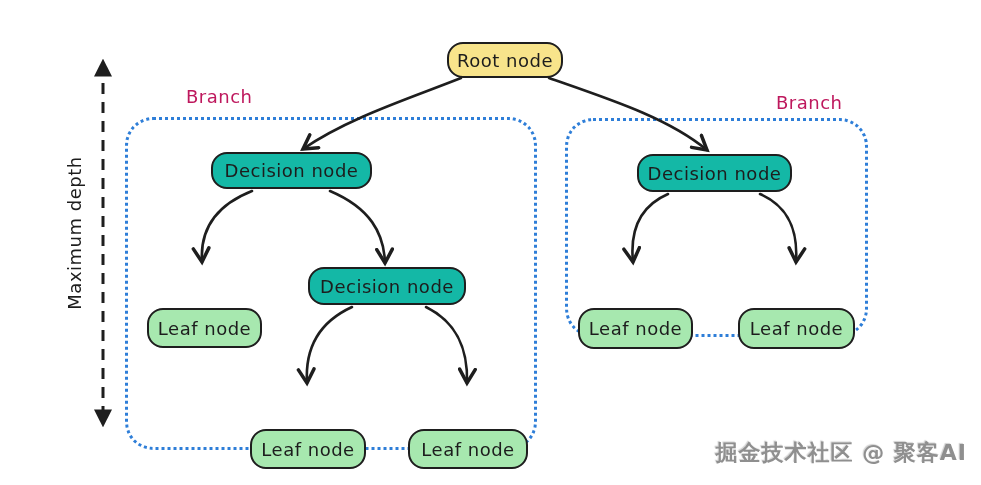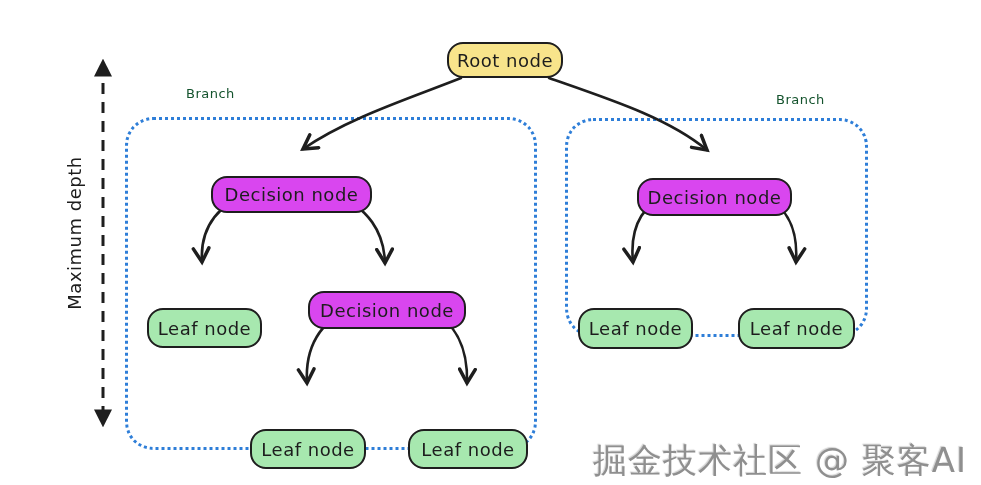--- a/index.html
+++ b/index.html
@@ -15,47 +15,47 @@
     position:absolute;
     display:flex;align-items:center;justify-content:center;
     border:2.5px solid #1e1e1e;
     border-radius:16px;
     font-size:18px;color:#1d1d1d;
     letter-spacing:0.5px;
     box-sizing:border-box;
     white-space:nowrap;
   }
   .node.root{background:#f8e48b;}
-  .node.decision{background:#d946ef;margin-top:24px;}
+  .node.decision{background:#14b8a6;}
   .node.leaf{background:#a7e8af;margin-top:42px;}
   .branch-box{
     position:absolute;
     border:3px dotted #2e7ed8;
     border-radius:28px;
     box-sizing:border-box;
     background:transparent;
   }
   .branch-label{
     position:absolute;
-    font-size:13px;color:#14532d;
+    font-size:18px;color:#be185d;
     letter-spacing:0.5px;
   }
   .depth-label{
     position:absolute;
     left:-34px;top:221px;
     width:220px;height:24px;
     text-align:center;
     transform:rotate(-90deg);
     font-size:18px;color:#1d1d1d;
     letter-spacing:0.5px;
   }
   .watermark{
     position:absolute;
     right:14px;top:438px;
-    font-size:34px;font-weight:normal;
+    font-size:22px;font-weight:bold;
     color:#8f8f8f;
     text-shadow:2px 2px 2px #ffffff,-1px -1px 1px rgba(0,0,0,0.18);
     letter-spacing:1px;
   }
 </style>
 </head>
 <body>
 
 <div class="stage">
 

